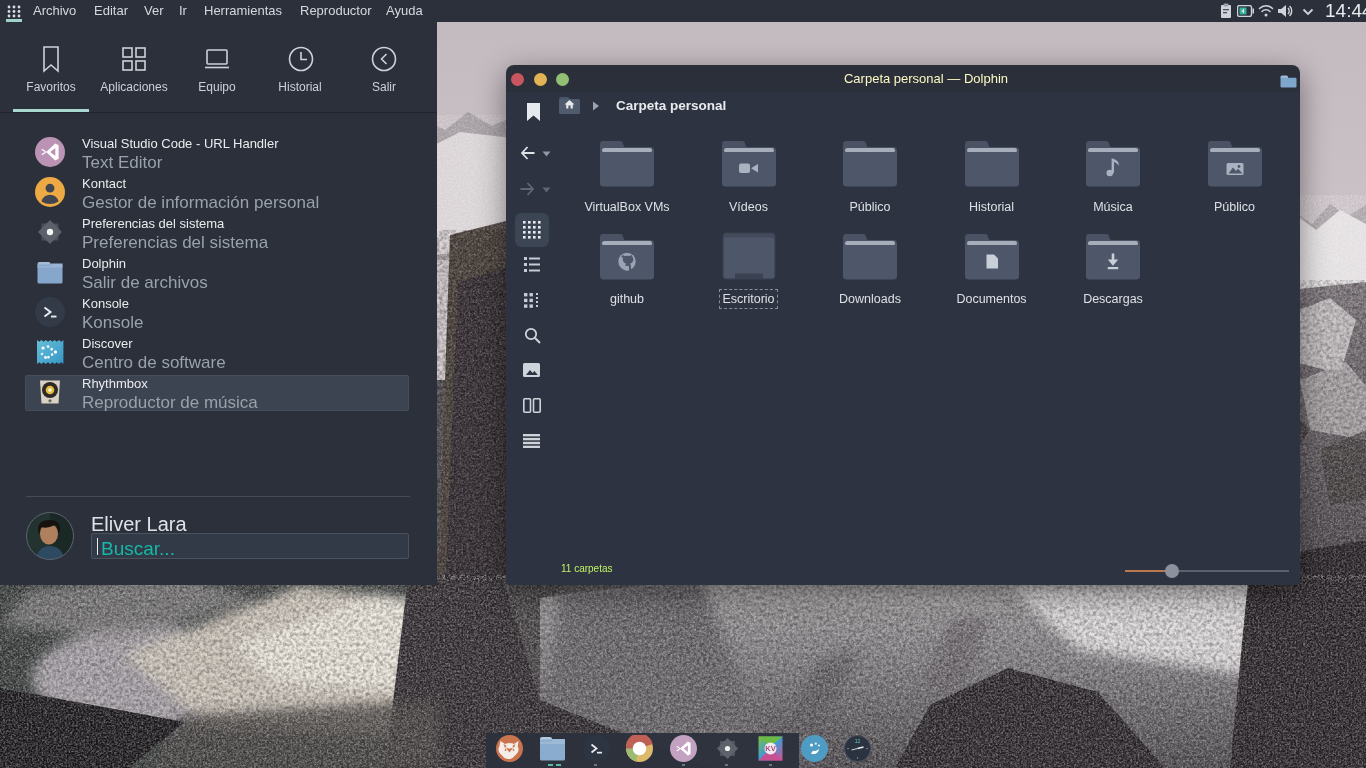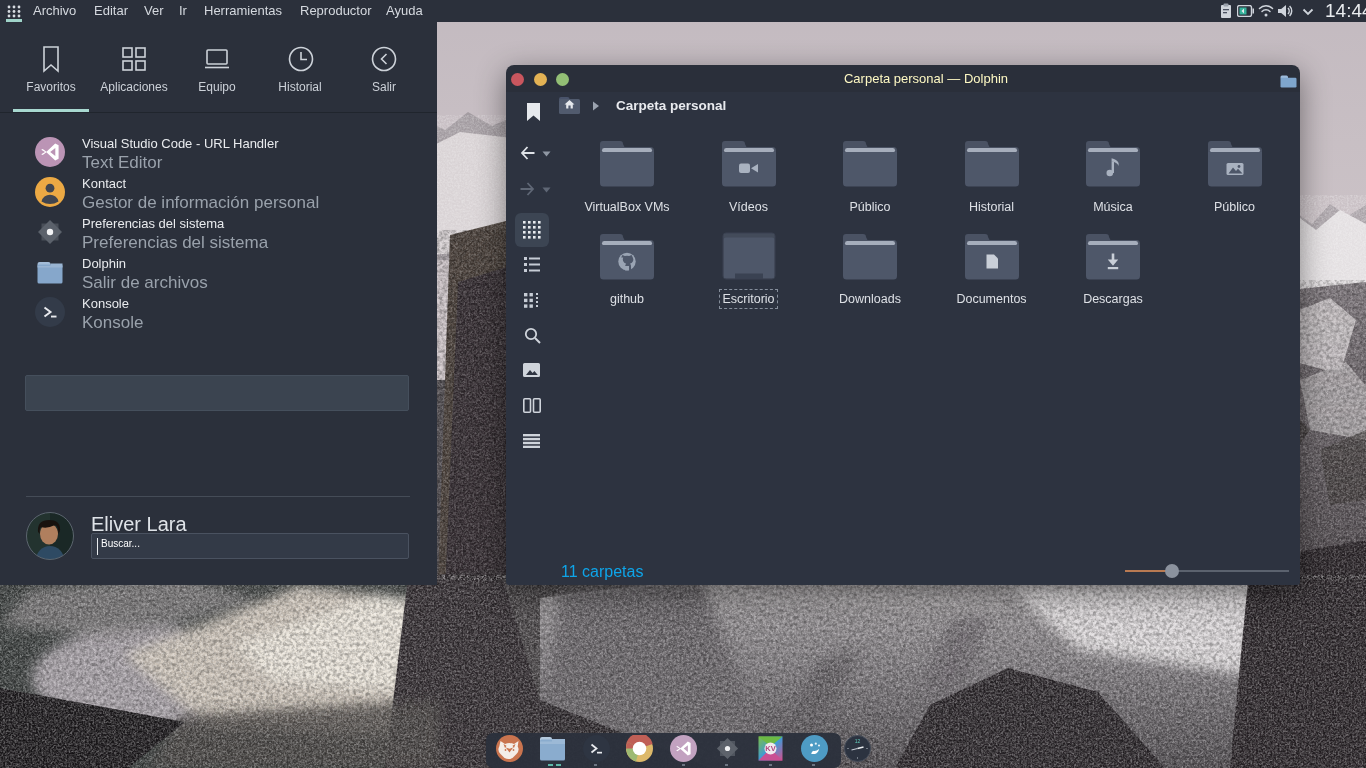--- a/index.html
+++ b/index.html
@@ -5,21 +5,21 @@
 html,body{width:1366px;height:768px;overflow:hidden;background:#c7bec3;}
 #stage{position:absolute;left:0;top:0;width:1366px;height:768px;}
 .abs{position:absolute;}
 #wall{position:absolute;left:0;top:0;}
 #topbar{position:absolute;left:0;top:0;width:1366px;height:22px;background:#2b303b;color:#d5d9df;font-size:13px;}
 .menu{position:absolute;top:0;line-height:22px;}
 #panel{position:absolute;left:0;top:22px;width:437px;height:563px;background:#2b303b;text-decoration:underline;}
 #dwin{position:absolute;left:506px;top:65px;width:794px;height:520px;border-radius:8px 8px 3px 3px;box-shadow:0 8px 30px rgba(0,0,0,.45);}
 #titlebar{position:absolute;left:0;top:0;width:794px;height:27px;background:#2a2f3a;border-radius:8px 8px 0 0;}
 #winbody{position:absolute;left:0;top:27px;width:794px;height:493px;background:#2d3340;border-radius:0 0 3px 3px;}
-#dock{position:absolute;left:486px;top:733px;width:355px;height:35px;background:rgba(44,49,60,.96);border-radius:7px;}
+#dock{position:absolute;left:486px;top:733px;width:313px;height:35px;background:rgba(44,49,60,.96);}
 .ico{position:absolute;}
 .flabel{position:absolute;color:#dde0e5;font-size:12.5px;text-align:center;width:120px;}
 .tlab{top:58px;width:102px;text-align:center;font-size:12px;color:#ccd1d8;}
 .arow{position:absolute;left:0;width:437px;height:40px;}
 .atitle{position:absolute;left:82px;top:4px;font-size:13px;color:#e9ebee;}
 .asub{position:absolute;left:82px;top:21px;font-size:17px;color:#99a1ab;}
 .aicon{position:absolute;left:34px;top:4px;width:32px;height:32px;}
 </style></head>
 <body>
 <div id="stage">
@@ -218,41 +218,70 @@
  </div>
  <div class="arow" style="top:270px">
   <svg class="aicon" viewBox="0 0 32 32">
           <circle cx="16" cy="16" r="15" fill="#333b49"></circle>
    <path d="M10.5 11.5 16.5 16 10.5 20.5" fill="none" stroke="#e8eaee" stroke-width="2"></path>
    <rect x="17" y="19.6" width="5.5" height="1.9" fill="#e8eaee"></rect>
   </svg>
   <div class="atitle">Konsole</div>
         <div class="asub">Konsole</div>
  </div>
+ <div class="arow" style="top:310px">
+  <svg class="aicon" viewBox="0 0 32 32">
+   <defs>
+            <linearGradient id="dsc" x1="0" y1="0" x2="1" y2="1">
+              <stop offset="0" stop-color="#66c0da"></stop>
+              <stop offset="1" stop-color="#3795c4"></stop>
+            </linearGradient>
+          </defs>
+   <path d="M3 4 l2.2 1.8 2.2-1.8 2.2 1.8 2.2-1.8 2.2 1.8 2.2-1.8 2.2 1.8 2.2-1.8 2.2 1.8 2.2-1.8 2.2 1.8 2.2-1.8 v24 l-2.2-1.8 -2.2 1.8 -2.2-1.8 -2.2 1.8 -2.2-1.8 -2.2 1.8 -2.2-1.8 -2.2 1.8 -2.2-1.8 -2.2 1.8 -2.2-1.8 -2.2 1.8 z" fill="url(#dsc)"></path>
+   <circle cx="9" cy="12" r="1.6" fill="#fff"></circle>
+          <circle cx="8" cy="18" r="1.2" fill="#eaf4f8"></circle>
+          <circle cx="11.5" cy="21.5" r="1.4" fill="#fff"></circle>
+   <path d="M14 10.5 l7.5 5.5 -7.5 5.5" fill="none" stroke="#fff" stroke-width="2.6" stroke-dasharray="0.1 4.4" stroke-linecap="round"></path>
+   <circle cx="21.5" cy="16" r="1.5" fill="#fff"></circle>
+  </svg>
+  <div class="atitle">Discover</div>
+        <div class="asub">Centro de software</div>
+ </div>
+ <div class="arow" style="top:350px">
+  <svg class="aicon" viewBox="0 0 32 32">
+   <path d="M6 4.5 h20 l-1.5 23 h-17 z" fill="#d8d1c4"></path>
+   <circle cx="16" cy="14" r="8" fill="#2d2926"></circle>
+   <circle cx="16" cy="14" r="4.3" fill="#e3bd3a"></circle>
+   <circle cx="16" cy="14" r="1.8" fill="#f5f2ea"></circle>
+   <circle cx="16" cy="24.8" r="1.6" fill="#6b655c"></circle>
+  </svg>
+  <div class="atitle">Rhythmbox</div>
+        <div class="asub">Reproductor de música</div>
+ </div>
 
  <div class="abs" style="left:26px;top:474px;width:384px;height:1px;background:#454c57"></div>
  <svg class="abs" style="left:26px;top:490px" width="48" height="48" viewBox="0 0 48 48">
   <defs>
           <clipPath id="avc">
             <circle cx="24" cy="24" r="23.5"></circle>
           </clipPath>
         </defs>
   <g clip-path="url(#avc)">
    <rect width="48" height="48" fill="#23332f"></rect>
    <rect x="24" y="0" width="24" height="48" fill="#1a2826"></rect>
    <path d="M10 48 a14 14 0 0 1 28 0 z" fill="#2e4a63"></path>
    <ellipse cx="23" cy="22" rx="9" ry="10.5" fill="#b07f5e"></ellipse>
    <path d="M12 20 q-1-12 11-12 q12 0 11 11 l-2 3 q1-8-3-9 q-8 4-14 2 q-2 2-1 7 z" fill="#18120e"></path>
   </g>
   <circle cx="24" cy="24" r="23.5" fill="none" stroke="#5c656f" stroke-width="1"></circle>
  </svg>
  <div class="abs" style="left:91px;top:491px;font-size:20px;color:#dfe3e8">Eliver Lara</div>
  <div class="abs" style="left:91px;top:511px;width:318px;height:26px;background:#333a47;border:1px solid #4a5260;border-radius:2px">
    <div class="abs" style="left:5px;top:4px;width:1px;height:17px;background:#e8ebee"></div>
-   <div class="abs" style="left:9px;top:4px;font-size:10px;color:#ffffff">Buscar...</div>
+   <div class="abs" style="left:9px;top:4px;font-size:19px;color:#14b8a6">Buscar...</div>
  </div>
 </div>
 
 <div id="dwin">
  <div id="titlebar">
   <div class="abs" style="left:5px;top:7.5px;width:13px;height:13px;border-radius:50%;background:#c9565e"></div>
   <div class="abs" style="left:27.5px;top:7.5px;width:13px;height:13px;border-radius:50%;background:#e3b254"></div>
   <div class="abs" style="left:50px;top:7.5px;width:13px;height:13px;border-radius:50%;background:#93bf75"></div>
   <div class="abs" style="left:300px;top:0;width:240px;height:27px;line-height:27px;text-align:center;font-size:13px;color:#fef9c3">Carpeta personal — Dolphin</div>
   <svg class="abs" style="left:774px;top:10px" width="17" height="13" viewBox="0 0 17 13">
@@ -422,21 +451,21 @@
   </svg>
   <div class="flabel" style="left:425.5px;top:200px">Documentos</div>
   <svg class="abs" style="left:580px;top:140px" width="54" height="48">
           <use href="#fold"></use>
    <rect x="25.7" y="21.5" width="2.6" height="7" fill="#c9cfd8"></rect>
    <path d="M21.8 27.5 h10.4 L27 33.8z" fill="#c9cfd8"></path>
    <rect x="21.8" y="35" width="10.4" height="2.2" fill="#c9cfd8"></rect>
   </svg>
   <div class="flabel" style="left:547px;top:200px">Descargas</div>
 
-  <div class="abs" style="left:55px;top:471px;font-size:16px;color:#0ea5e9">11 carpetas</div>
+  <div class="abs" style="left:55px;top:471px;font-size:10px;color:#bef264">11 carpetas</div>
   <div class="abs" style="left:619px;top:478px;width:53px;height:2px;background:#b97a52"></div>
   <div class="abs" style="left:672px;top:478px;width:111px;height:2px;background:#5b626e"></div>
   <div class="abs" style="left:659px;top:472px;width:14px;height:14px;border-radius:50%;background:#8b929e"></div>
  </div>
 </div>
 
 <div id="dock">
  <svg class="ico" style="left:9.5px;top:2px" width="27" height="27" viewBox="0 0 27 27">
   <circle cx="13.5" cy="13.5" r="13.5" fill="#c9744f"></circle>
   <path d="M4.5 6 l4.5 3 q4.5-1.8 9 0 l4.5-3 -0.8 5.5 q2.3 4-1.2 7.5 l-4 4 q-4 2.2-8 0 l-4-4 q-3.5-3.5-1.2-7.5z" fill="#f4ede8"></path>

